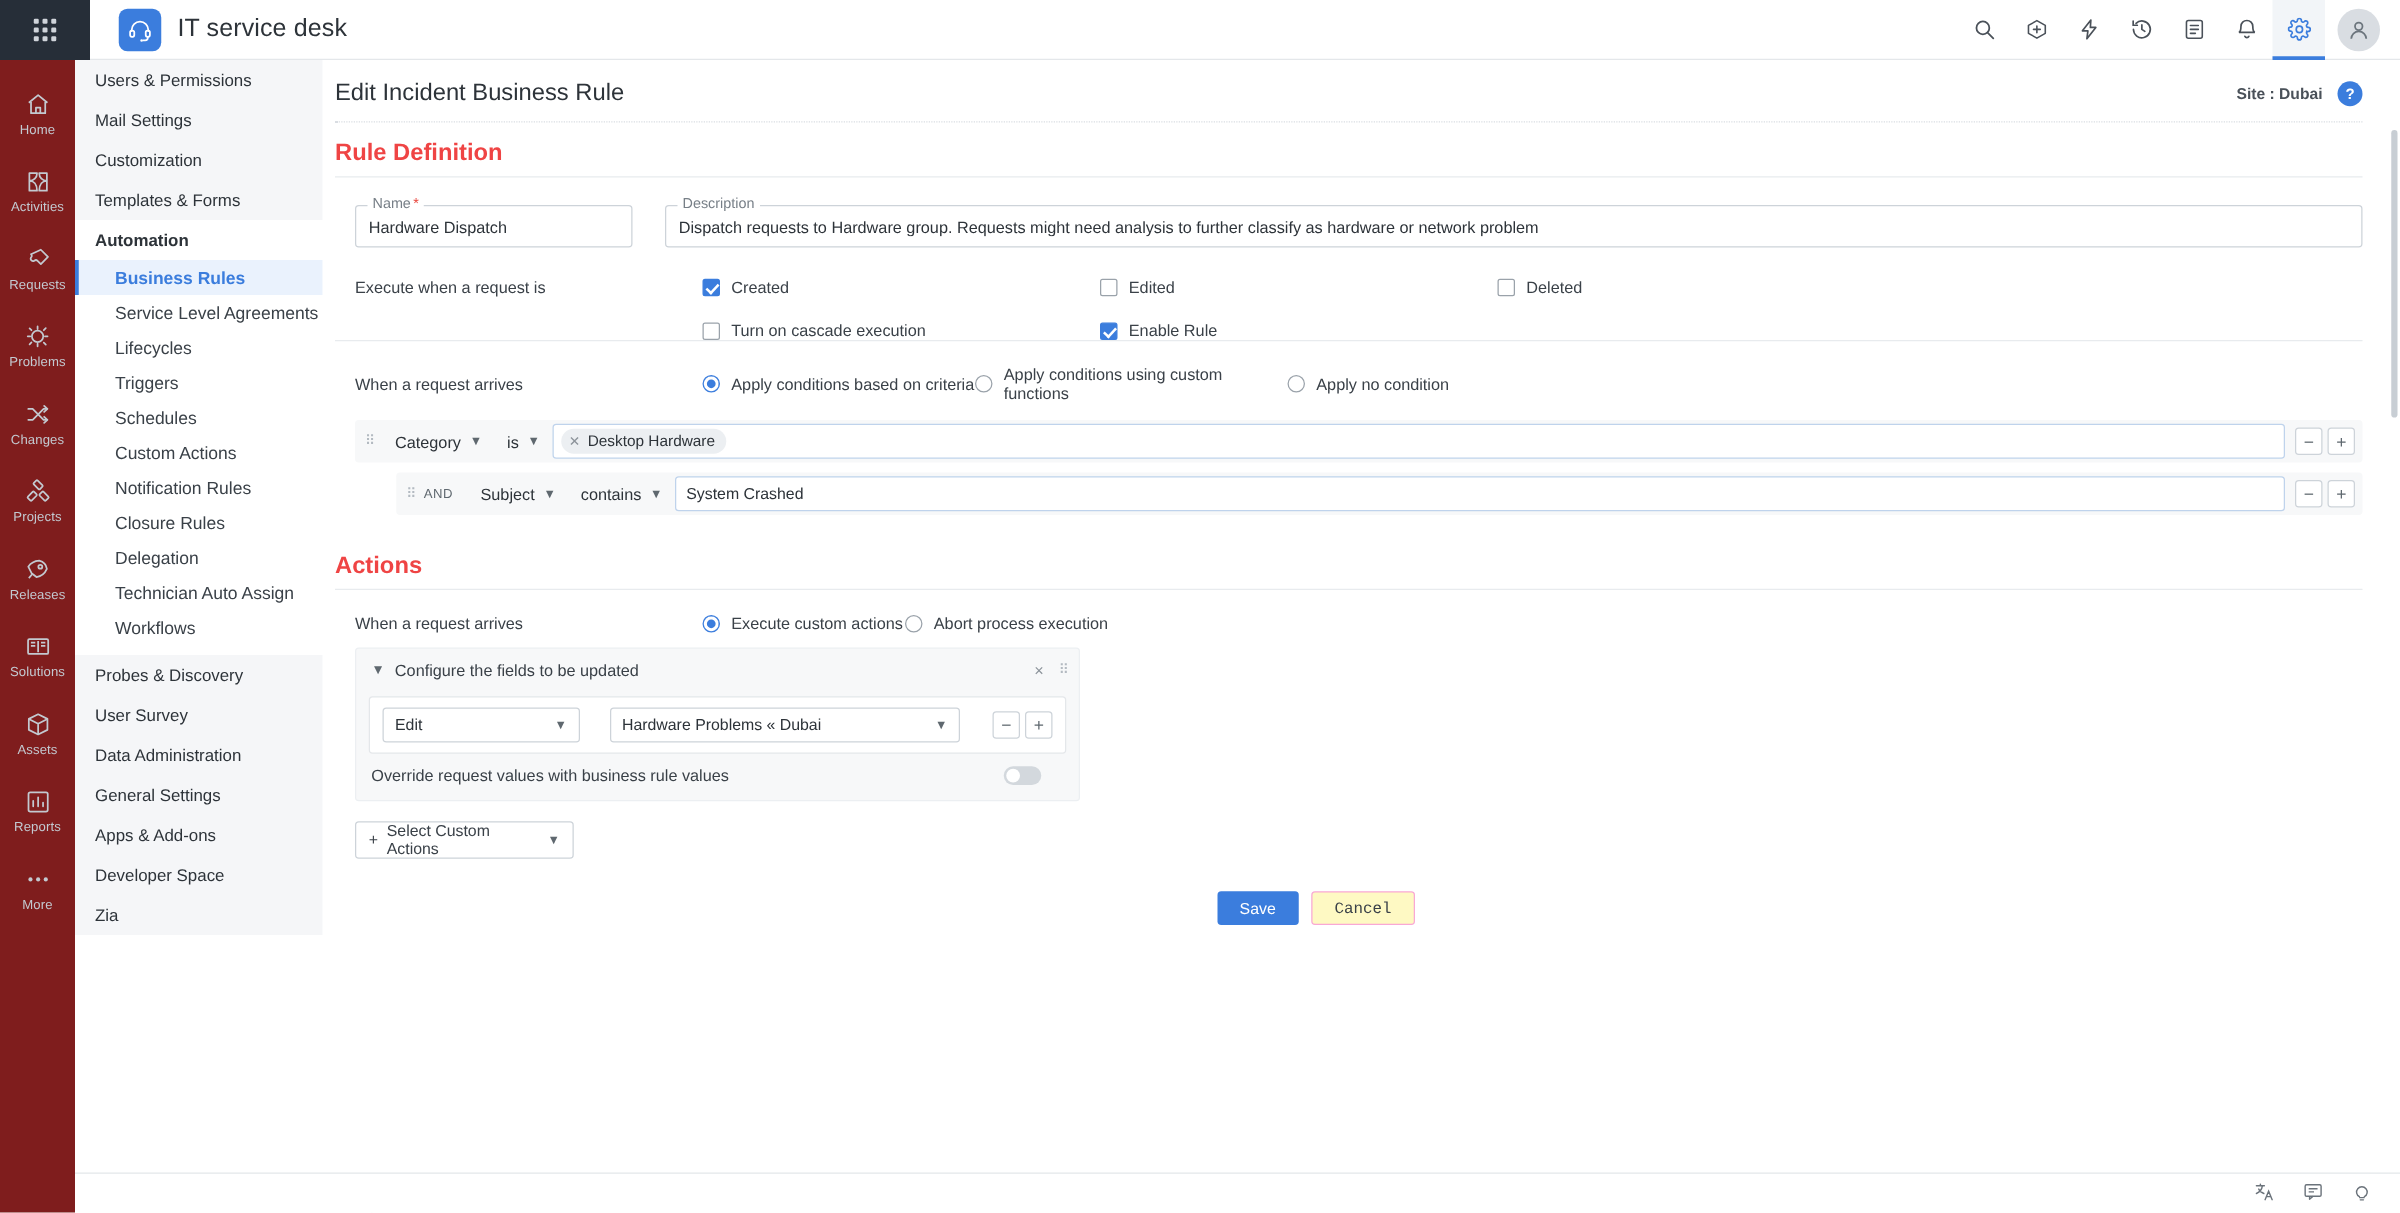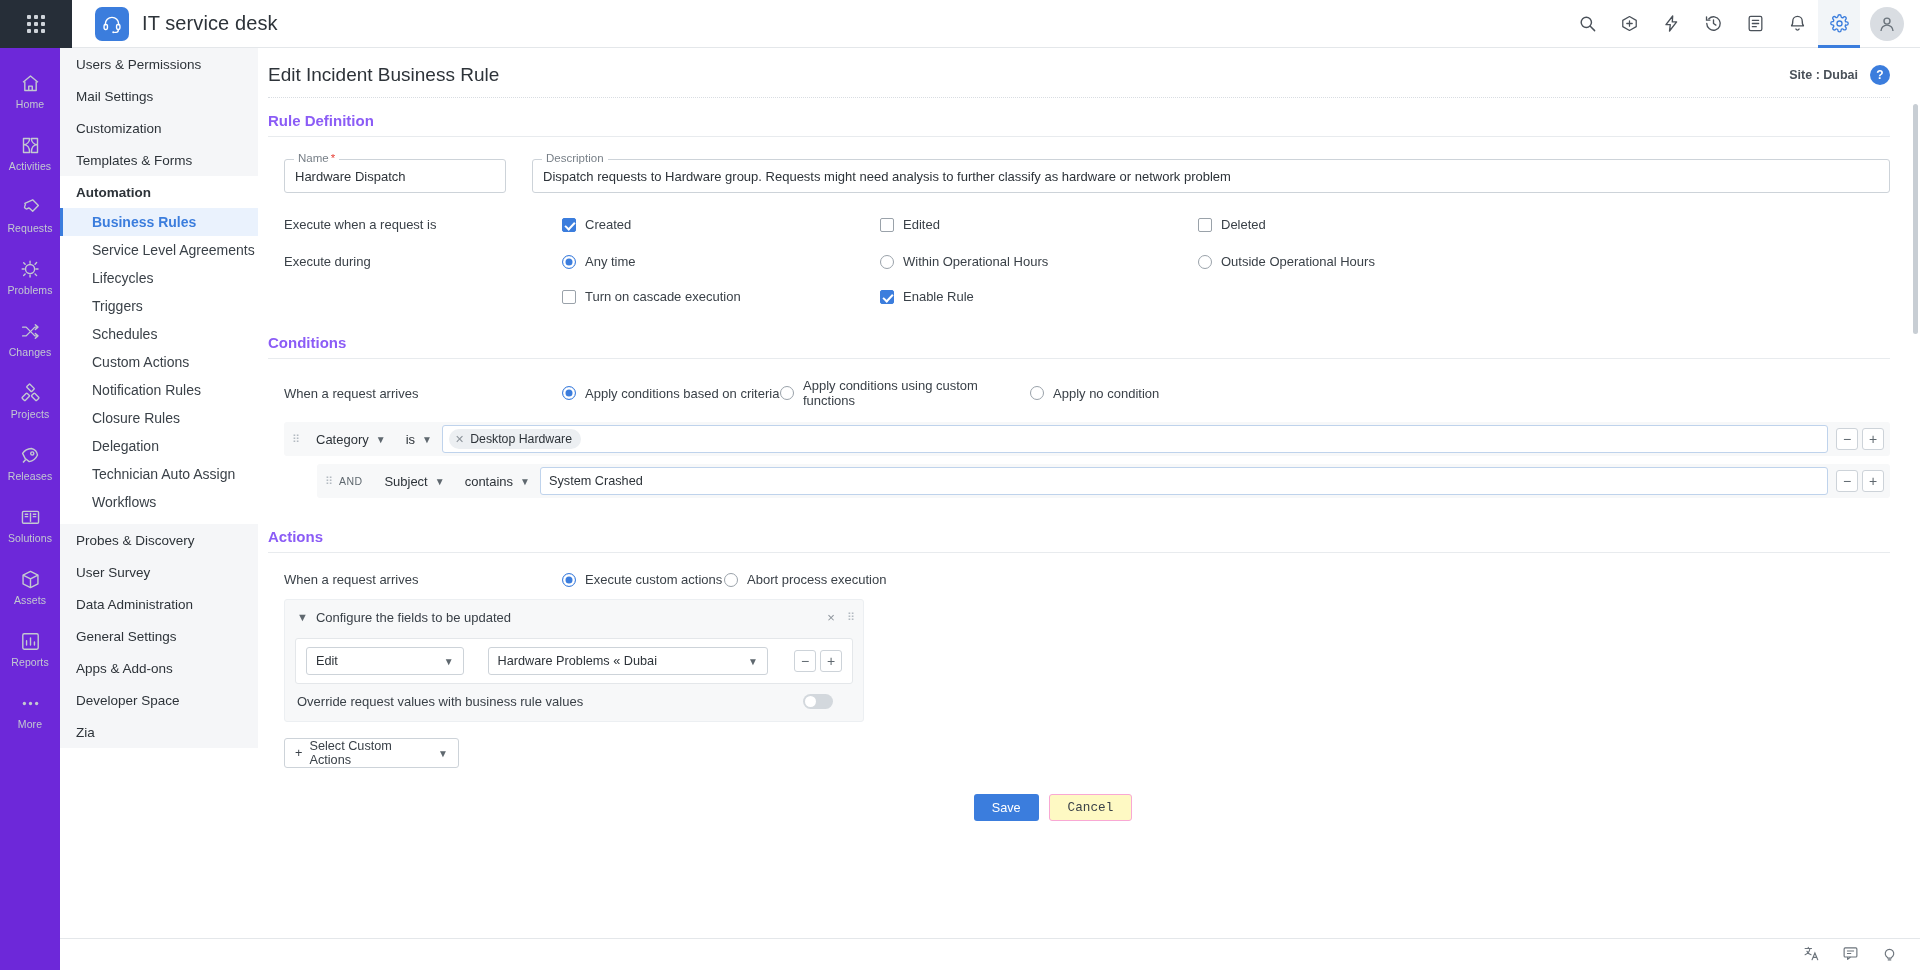--- a/index.html
+++ b/index.html
@@ -37,21 +37,21 @@
   .tb-icon.active::after {
     content:""; position:absolute; bottom:0; left:0; right:0; height:3px; background:#3b7ddd;
   }
   .avatar {
     width:34px;height:34px;border-radius:50%;background:#d9dde2;margin:0 16px 0 10px;
     display:flex;align-items:center;justify-content:center;color:#6c757d;
   }
   
   .rail {
     position:absolute; top:48px; left:0; width:60px; height:922px;
-    background:#6d28d9; padding-top:12px; color:#c3c9d0;
+    background:#7f1d1d; padding-top:12px; color:#c3c9d0;
   }
   .rail-item {
     height:62px; display:flex; flex-direction:column; align-items:center;
     justify-content:center; gap:4px; cursor:pointer;
   }
   .rail-item span { font-size:10.5px; color:#c3c9d0; letter-spacing:.1px; }
   .rail-item svg { display:block; }
   
   .subnav {
     position:absolute; top:48px; left:60px; width:238px; height:922px;
@@ -83,21 +83,21 @@
   }
   .page-title { font-size:19px; color:#2d3339;text-align:center; }
   .site-label { margin-left:auto; font-size:12.5px; color:#4a5159; font-weight:bold; padding-right:12px;}
   .help-badge {
     width:20px;height:20px;border-radius:50%;background:#3b7ddd;color:#fff;
     display:flex;align-items:center;justify-content:center;font-size:12px;font-weight:bold;
     cursor:pointer;
   }
   .divider-dotted { border-top:1px dotted #d9dde2; margin:11px 30px 0 10px; }
   .section-title {
-    font-size:15px; font-weight:bold; color:#8b5cf6; padding:14px 0 7px 10px;
+    font-size:19px; font-weight:bold; color:#ef4444; padding:14px 0 7px 10px;
   }
   .section-rule { border-top:1px solid #e8ebee; margin:0 30px 0 10px; }
   .row { display:flex; align-items:center; padding:0 30px 0 26px; }
   .row-label { width:278px; font-size:13px; color:#3a4148; }
   
   .field {
     position:relative; border:1px solid #cdd3d9; border-radius:3px; height:34px;
     display:flex; align-items:center;
   }
   .field legend, .field .legend {
@@ -521,49 +521,33 @@
     <div class="opt" style="width:318px;">
       <span class="cbox"></span>
       <span>Edited</span>
     </div>
     <div class="opt">
       <span class="cbox"></span>
       <span>Deleted</span>
     </div>
   </div>
 
-  <div class="row" style="margin-top:22px;">
-    <div class="row-label">Execute during</div>
-    <div class="opt" style="width:318px;">
-      <span class="radio on"></span>
-      <span>Any time</span>
-    </div>
-    <div class="opt" style="width:318px;">
-      <span class="radio"></span>
-      <span>Within Operational Hours</span>
-    </div>
-    <div class="opt">
-      <span class="radio"></span>
-      <span>Outside Operational Hours</span>
-    </div>
-  </div>
 
   <div class="row" style="margin-top:20px;">
     <div class="row-label"></div>
     <div class="opt" style="width:318px;">
       <span class="cbox"></span>
       <span>Turn on cascade execution</span>
     </div>
     <div class="opt" style="width:318px;">
       <span class="cbox on"></span>
       <span>Enable Rule</span>
     </div>
   </div>
 
-  <div class="section-title" style="padding-top:30px;">Conditions</div>
   <div class="section-rule"></div>
 
   <div class="row" style="margin-top:19px;">
     <div class="row-label">When a request arrives</div>
     <div class="opt" style="width:218px;">
       <span class="radio on"></span>
       <span>Apply conditions based on criteria</span>
     </div>
     <div class="opt" style="width:250px;">
       <span class="radio"></span>

